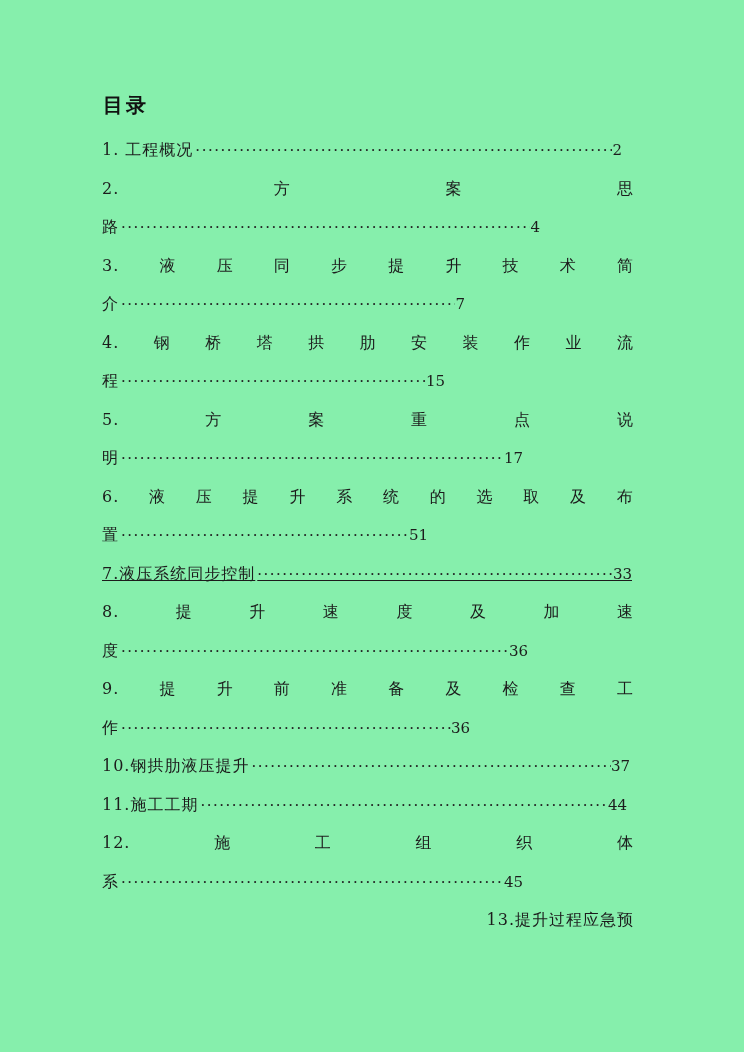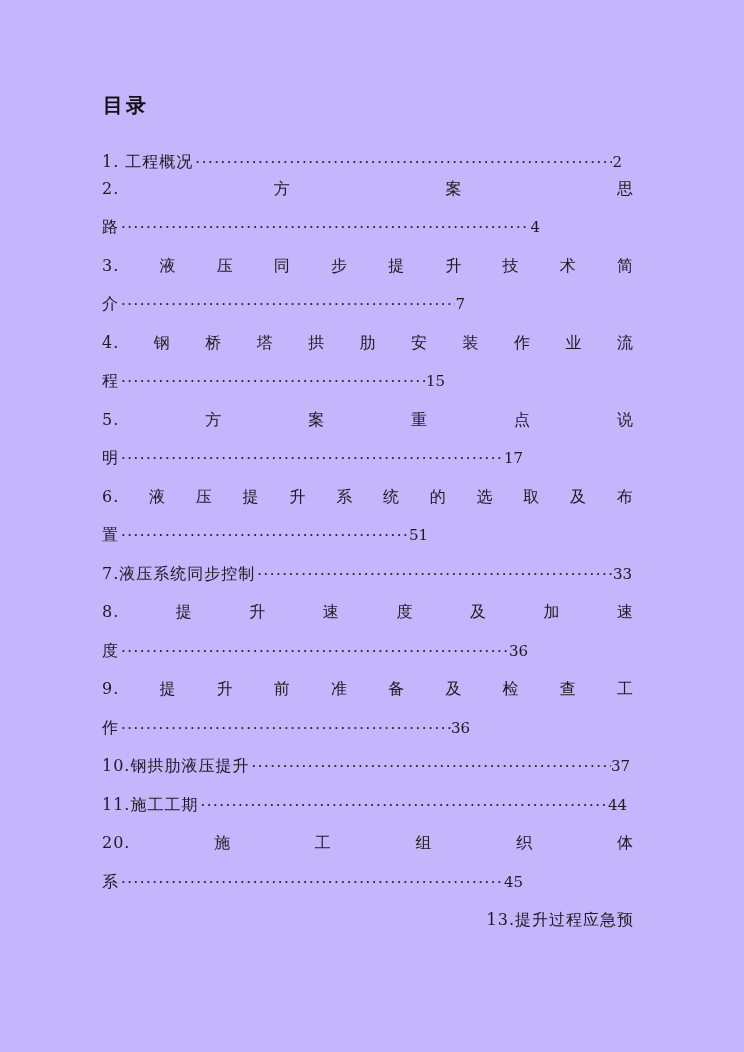--- a/index.html
+++ b/index.html
@@ -1,19 +1,19 @@
 <!DOCTYPE html>
 <html><head>
 <meta charset="utf-8">
 <style>
   html,body{margin:0;padding:0;background:#e8e8e8;}
   .page{
     position:relative;
     width:744px;height:1052px;
-    background:#c4b5fd;
+    background:#86efac;
     font-family:"DejaVu Serif","Liberation Serif",serif;
     color:#1c1c1c;
     overflow:hidden;
   }
   .doc-title{
     position:absolute;
     left:103px;top:92px;
     margin:0;
     font-size:20px;
     font-weight:bold;
@@ -46,27 +46,27 @@
     letter-spacing:1.5px;
     padding:0 1px 0 2px;
     color:#222;
   }
   .toc-line .page-num{
     flex:0 0 auto;
     font-size:15px;
     color:#1c1c1c;
   }
   
-  #toc .toc-line:nth-child(1){width:520px;margin-top:12px;}
+  #toc .toc-line:nth-child(1){width:520px;}
   #toc .toc-line:nth-child(3){width:438px;}
   #toc .toc-line:nth-child(5){width:363px;}
   #toc .toc-line:nth-child(7){width:343px;}
   #toc .toc-line:nth-child(9){width:421px;}
   #toc .toc-line:nth-child(11){width:326px;}
-  #toc .toc-line:nth-child(12){width:530px;}
+  #toc .toc-line:nth-child(12){width:530px;text-decoration:underline;}
   #toc .toc-line:nth-child(14){width:426px;}
   #toc .toc-line:nth-child(16){width:368px;}
   #toc .toc-line:nth-child(17){width:528px;text-align:center;}
   #toc .toc-line:nth-child(18){width:525px;justify-content:center;}
   #toc .toc-line:nth-child(20){width:421px;}
 </style>
 </head>
 <body>
 
 <div class="page">
@@ -83,17 +83,17 @@
       <div class="toc-line leader" style="top: 308px;"><span class="entry-text">明</span><span class="dots">················································································································································································································································</span><span class="page-num">17</span></div>
       <div class="toc-line spread" style="top: 346.5px;"><span class="entry-text">6.</span><span class="entry-text">液</span><span class="entry-text">压</span><span class="entry-text">提</span><span class="entry-text">升</span><span class="entry-text">系</span><span class="entry-text">统</span><span class="entry-text">的</span><span class="entry-text">选</span><span class="entry-text">取</span><span class="entry-text">及</span><span class="entry-text">布</span></div>
       <div class="toc-line leader" style="top: 385px;"><span class="entry-text">置</span><span class="dots">················································································································································································································································</span><span class="page-num">51</span></div>
       <div class="toc-line leader" style="top: 423.5px;"><span class="entry-text">7.液压系统同步控制</span><span class="dots">················································································································································································································································</span><span class="page-num">33</span></div>
       <div class="toc-line spread" style="top: 462px;"><span class="entry-text">8.</span><span class="entry-text">提</span><span class="entry-text">升</span><span class="entry-text">速</span><span class="entry-text">度</span><span class="entry-text">及</span><span class="entry-text">加</span><span class="entry-text">速</span></div>
       <div class="toc-line leader" style="top: 500.5px;"><span class="entry-text">度</span><span class="dots">················································································································································································································································</span><span class="page-num">36</span></div>
       <div class="toc-line spread" style="top: 539px;"><span class="entry-text">9.</span><span class="entry-text">提</span><span class="entry-text">升</span><span class="entry-text">前</span><span class="entry-text">准</span><span class="entry-text">备</span><span class="entry-text">及</span><span class="entry-text">检</span><span class="entry-text">查</span><span class="entry-text">工</span></div>
       <div class="toc-line leader" style="top: 577.5px;"><span class="entry-text">作</span><span class="dots">················································································································································································································································</span><span class="page-num">36</span></div>
       <div class="toc-line leader" style="top: 616px;"><span class="entry-text">10.钢拱肋液压提升</span><span class="dots">················································································································································································································································</span><span class="page-num">37</span></div>
       <div class="toc-line leader" style="top: 654.5px;"><span class="entry-text">11.施工工期</span><span class="dots">················································································································································································································································</span><span class="page-num">44</span></div>
-      <div class="toc-line spread" style="top: 693px;"><span class="entry-text">20.</span><span class="entry-text">施</span><span class="entry-text">工</span><span class="entry-text">组</span><span class="entry-text">织</span><span class="entry-text">体</span></div>
+      <div class="toc-line spread" style="top: 693px;"><span class="entry-text">12.</span><span class="entry-text">施</span><span class="entry-text">工</span><span class="entry-text">组</span><span class="entry-text">织</span><span class="entry-text">体</span></div>
       <div class="toc-line leader" style="top: 731.5px;"><span class="entry-text">系</span><span class="dots">················································································································································································································································</span><span class="page-num">45</span></div>
       <div class="toc-line spread" style="top: 770px; justify-content: flex-end;"><span class="entry-text">13.</span><span class="entry-text">提</span><span class="entry-text">升</span><span class="entry-text">过</span><span class="entry-text">程</span><span class="entry-text">应</span><span class="entry-text">急</span><span class="entry-text">预</span></div>
     </div>
 </div>
 
 </body></html>

